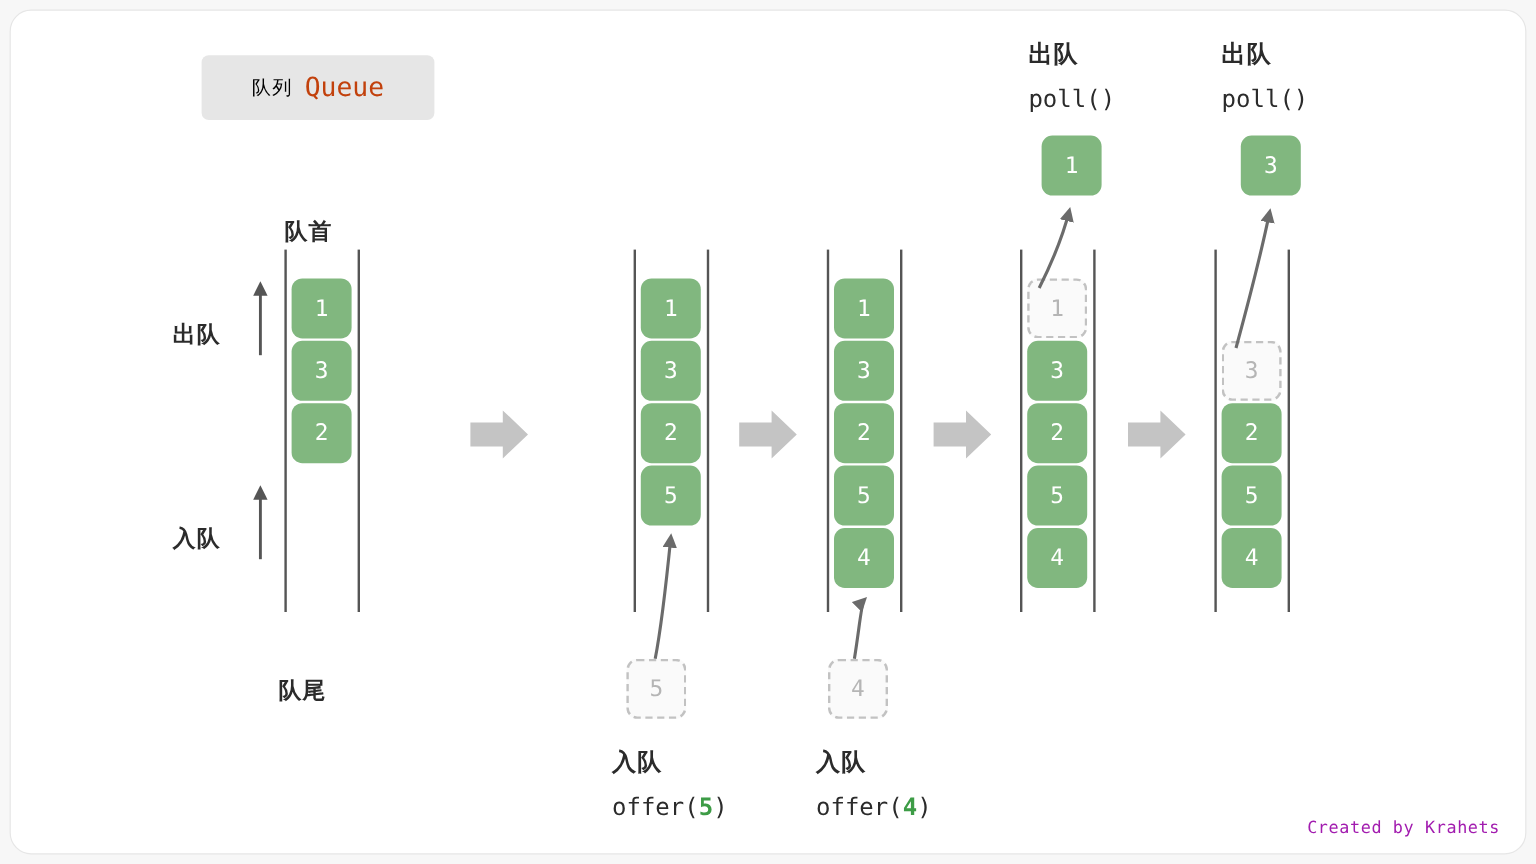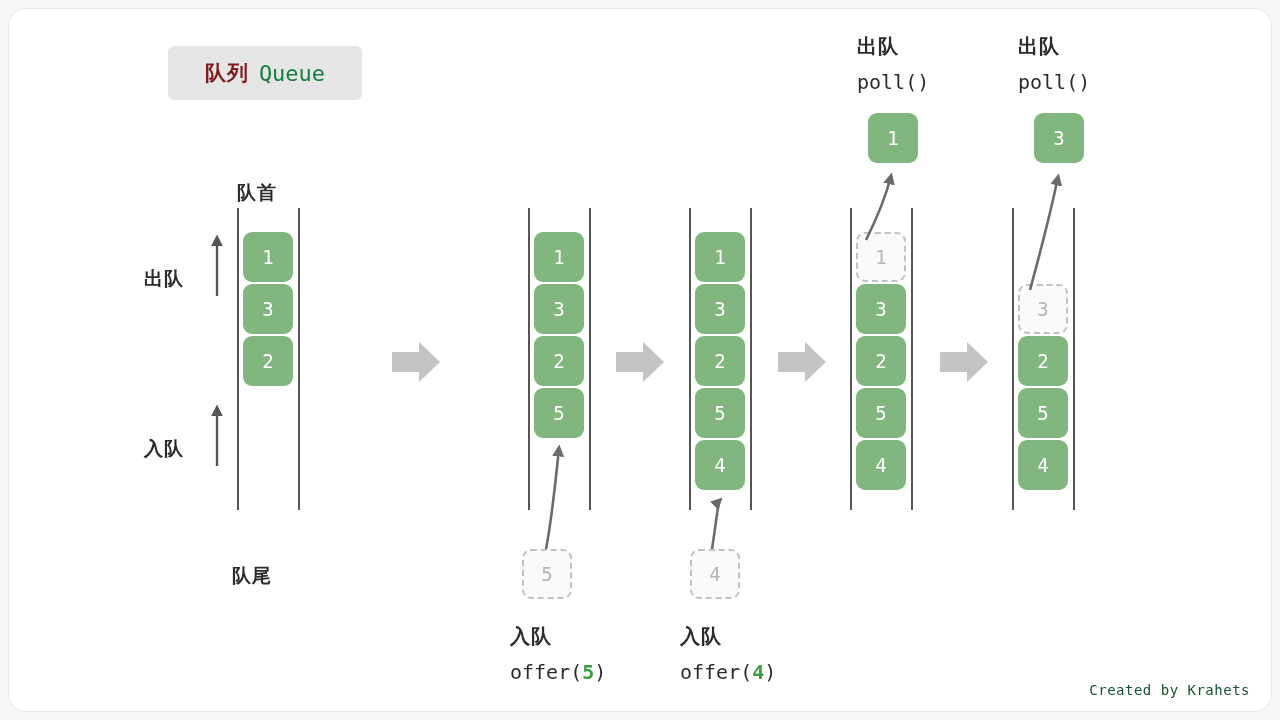--- a/index.html
+++ b/index.html
@@ -35,28 +35,28 @@
     width: 194px;
     height: 54px;
     background: #e6e6e6;
     border-radius: 6px;
     display: flex;
     align-items: center;
     justify-content: center;
     gap: 10px;
   }
   #title-chip .cn {
-    font-size: 21px;
-    font-weight: bold;
-    color: #7f1d1d;
+    font-size: 16px;
+    font-weight: normal;
+    color: #000000;
     letter-spacing: 1px;
   }
   #title-chip .en {
     font-size: 22px;
-    color: #15803d;
+    color: #c2410c;
     font-family: "DejaVu Sans Mono", "Liberation Mono", monospace;
   }
 
   
   .hlabel {
     position: absolute;
     font-size: 19px;
     font-weight: bold;
     color: #2b2b2b;
     letter-spacing: 1px;
@@ -150,21 +150,21 @@
     width: 1280px; height: 720px;
     pointer-events: none;
   }
 
   
   #credit {
     position: absolute;
     right: 30px;
     bottom: 22px;
     font-size: 14px;
-    color: #14532d;
+    color: #a21caf;
     font-family: "DejaVu Sans Mono", "Liberation Mono", monospace;
     letter-spacing: 0.5px;
   }
 </style>
 </head>
 <body>
 
 <div id="stage">
   <div id="card"></div>
 

